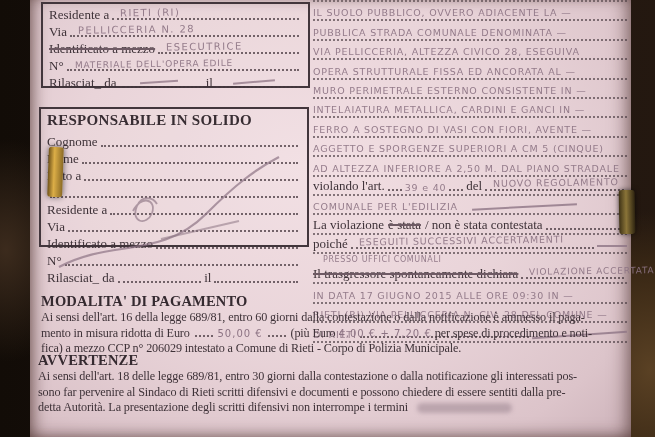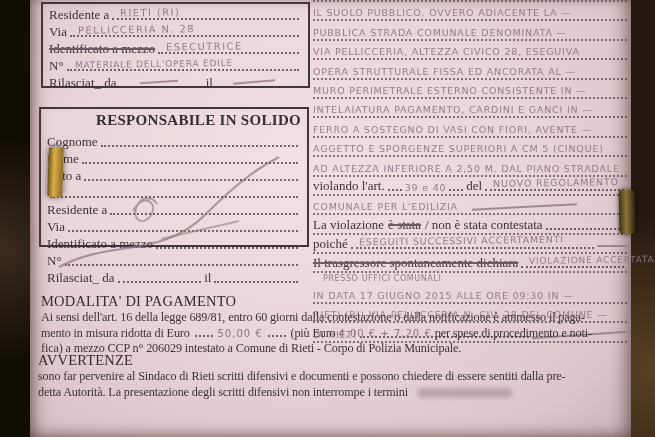--- a/index.html
+++ b/index.html
@@ -13,33 +13,33 @@
   .paper{position:absolute;left:30px;top:0;width:601px;height:437px;
     background:
       radial-gradient(ellipse at 45% 38%, #f2dfe3 0%, #e9d4d9 48%, #dcc4ca 82%, #cdb3ba 100%);
     box-shadow: inset 10px 0 16px -7px rgba(55,28,22,.6), inset -12px 0 18px -8px rgba(55,28,22,.55), inset 0 -10px 18px -10px rgba(55,28,22,.4);}
   .lbl{font-family:"Liberation Serif", serif;font-size:13px;color:#3e3238;white-space:nowrap;}
   .row{display:flex;align-items:flex-end;height:17px;position:relative;}
   .dots{flex:1;border-bottom:2px dotted rgba(72,58,64,.75);margin:0 3px 3px 3px;position:relative;min-width:8px;}
   .hand{font-family:"DejaVu Sans", sans-serif;font-size:10px;letter-spacing:1.4px;color:#8d7484;white-space:nowrap;opacity:.92;}
   .hand-on-dots{position:absolute;bottom:0;left:8px;transform:rotate(-.8deg);}
   .struck{text-decoration:line-through;text-decoration-color:#6e5a64;text-decoration-thickness:2px;}
-  .box{position:absolute;border:2px solid #42363c;background:rgba(255,255,255,.05);text-align:right;}
+  .box{position:absolute;border:2px solid #42363c;background:rgba(255,255,255,.05);}
   .top-box{left:11px;top:2px;width:269px;height:86px;padding:2px 6px 0 6px;box-sizing:border-box;}
   .mid-box{left:9px;top:107px;width:270px;height:140px;padding:0 6px;box-sizing:border-box;}
   .mid-title{font-size:15px;font-weight:bold;color:#382d33;letter-spacing:.3px;padding-top:3px;height:21px;}
   .right-col{position:absolute;left:283px;top:0;width:314px;text-align:right;}
   .vrow{height:17.4px;border-bottom:2px dotted rgba(72,58,64,.65);display:flex;align-items:flex-end;position:relative;}
   .vrow .hand{font-size:9.5px;letter-spacing:.8px;margin-bottom:1px;}
   .mini{height:11px;}
   .mini .hand{font-size:8px;letter-spacing:.6px;}
   .pen-line{display:inline-block;border-top:2px solid rgba(141,116,132,.8);height:0;}
   .pen-dash{position:absolute;bottom:3px;border-top:2px solid rgba(141,116,132,.75);}
   .sec{position:absolute;}
-  .sec-title{font-size:14.5px;font-weight:normal;color:#352a30;letter-spacing:.2px;}
+  .sec-title{font-size:14.5px;font-weight:bold;color:#352a30;letter-spacing:.2px;}
   .para-line{font-size:12.2px;letter-spacing:-0.15px;color:#3e3238;white-space:nowrap;height:15.5px;}
   .leader{display:inline-block;width:18px;border-bottom:2px dotted rgba(72,58,64,.75);height:0.6em;margin:0 2px;}
   .hand-inline{font-family:"DejaVu Sans", sans-serif;font-size:10px;letter-spacing:1px;color:#8d7484;}
   .smudge{display:inline-block;width:95px;height:10px;background:rgba(150,128,140,.5);filter:blur(2px);border-radius:5px;vertical-align:middle;margin-left:6px;}
   .clip{position:absolute;border-radius:3px;}
   .clip-left{left:48px;top:147px;width:15px;height:50px;transform:rotate(2deg);
     background:linear-gradient(90deg,#6d5119 0%, #dcae47 40%, #8a6a25 100%);box-shadow:0 0 6px rgba(0,0,0,.6);}
   .clip-right{left:619px;top:190px;width:16px;height:44px;transform:rotate(-1deg);
     background:linear-gradient(90deg,#3e3216 0%, #8a7438 45%, #2e2410 100%);box-shadow:0 0 5px rgba(0,0,0,.6);}
   .scribble{position:absolute;left:0;top:0;pointer-events:none;}
@@ -97,21 +97,21 @@
       <div class="vrow">
           <span class="hand">VIA PELLICCERIA, ALTEZZA CIVICO 28, ESEGUIVA</span>
         </div>
       <div class="vrow">
           <span class="hand">OPERA STRUTTURALE FISSA ED ANCORATA AL —</span>
         </div>
       <div class="vrow">
           <span class="hand">MURO PERIMETRALE ESTERNO CONSISTENTE IN —</span>
         </div>
       <div class="vrow">
-          <span class="hand">INTELAIATURA PAGAMENTO, CARDINI E GANCI IN —</span>
+          <span class="hand">INTELAIATURA METALLICA, CARDINI E GANCI IN —</span>
         </div>
       <div class="vrow">
           <span class="hand">FERRO A SOSTEGNO DI VASI CON FIORI, AVENTE —</span>
         </div>
       <div class="vrow">
           <span class="hand">AGGETTO E SPORGENZE SUPERIORI A CM 5 (CINQUE)</span>
         </div>
       <div class="vrow">
           <span class="hand">AD ALTEZZA INFERIORE A 2,50 M. DAL PIANO STRADALE</span>
         </div>
@@ -136,28 +136,28 @@
         <span class="lbl">/ non è stata contestata</span>
         <span class="dots"></span>
       </div>
       <div class="vrow">
         <span class="lbl">poiché</span>
         <span class="dots">
           <span class="hand hand-on-dots" style="font-size:9.5px;">ESEGUITI SUCCESSIVI ACCERTAMENTI</span>
         </span>
         <span class="pen-line" style="width:30px;margin-bottom:5px;"></span>
       </div>
-      <div class="vrow">
-        <span class="lbl struck">Il trasgressore spontaneamente dichiara</span>
-        <span class="dots">
-          <span class="hand hand-on-dots" style="font-size:9px;">VIOLAZIONE  ACCERTATA</span>
-        </span>
-      </div>
       <div class="vrow mini" style="border-bottom:0;">
         <span class="hand" style="margin-left:10px;">PRESSO UFFICI COMUNALI</span>
+      </div>
+      <div class="vrow">
+        <span class="lbl struck">Il trasgressore spontaneamente dichiara</span>
+        <span class="dots">
+          <span class="hand hand-on-dots" style="font-size:9px;">VIOLAZIONE  ACCERTATA</span>
+        </span>
       </div>
       <div class="vrow">
           <span class="hand">IN DATA  17 GIUGNO 2015  ALLE ORE 09:30 IN —</span>
         </div>
       <div class="vrow">
           <span class="hand">RIETI (RI)  VIA PELLICCERIA N. CIV. 28  DEL COMUNE —</span>
         </div>
       <div class="vrow">
         <span class="hand">DI RIETI</span>
         <span class="dots"></span>
@@ -221,20 +221,21 @@
         <span class="leader"></span>
         <span>(più Euro</span>
         <span class="hand-inline">4,00 € + 7,20 €</span>
         <span>per spese di procedimento e noti-</span>
       </div>
       <div class="para-line">fica) a mezzo CCP n° 206029 intestato a Comune di Rieti - Corpo di Polizia Municipale.</div>
     </div>
 
     <div class="sec" style="left:8px;top:352px;width:592px;">
       <div class="sec-title">AVVERTENZE</div>
+      <div class="para-line">Ai sensi dell'art. 18 delle legge 689/81, entro 30 giorni dalla contestazione o dalla notificazione gli interessati pos-</div>
       <div class="para-line">sono far pervenire al Sindaco di Rieti scritti difensivi e documenti e possono chiedere di essere sentiti dalla pre-</div>
       <div class="para-line">
         <span>detta Autorità. La presentazione degli scritti difensivi non interrompe i termini</span>
         <span class="smudge"></span>
       </div>
     </div>
 
   </div>
 
   <div class="clip clip-left"></div>

